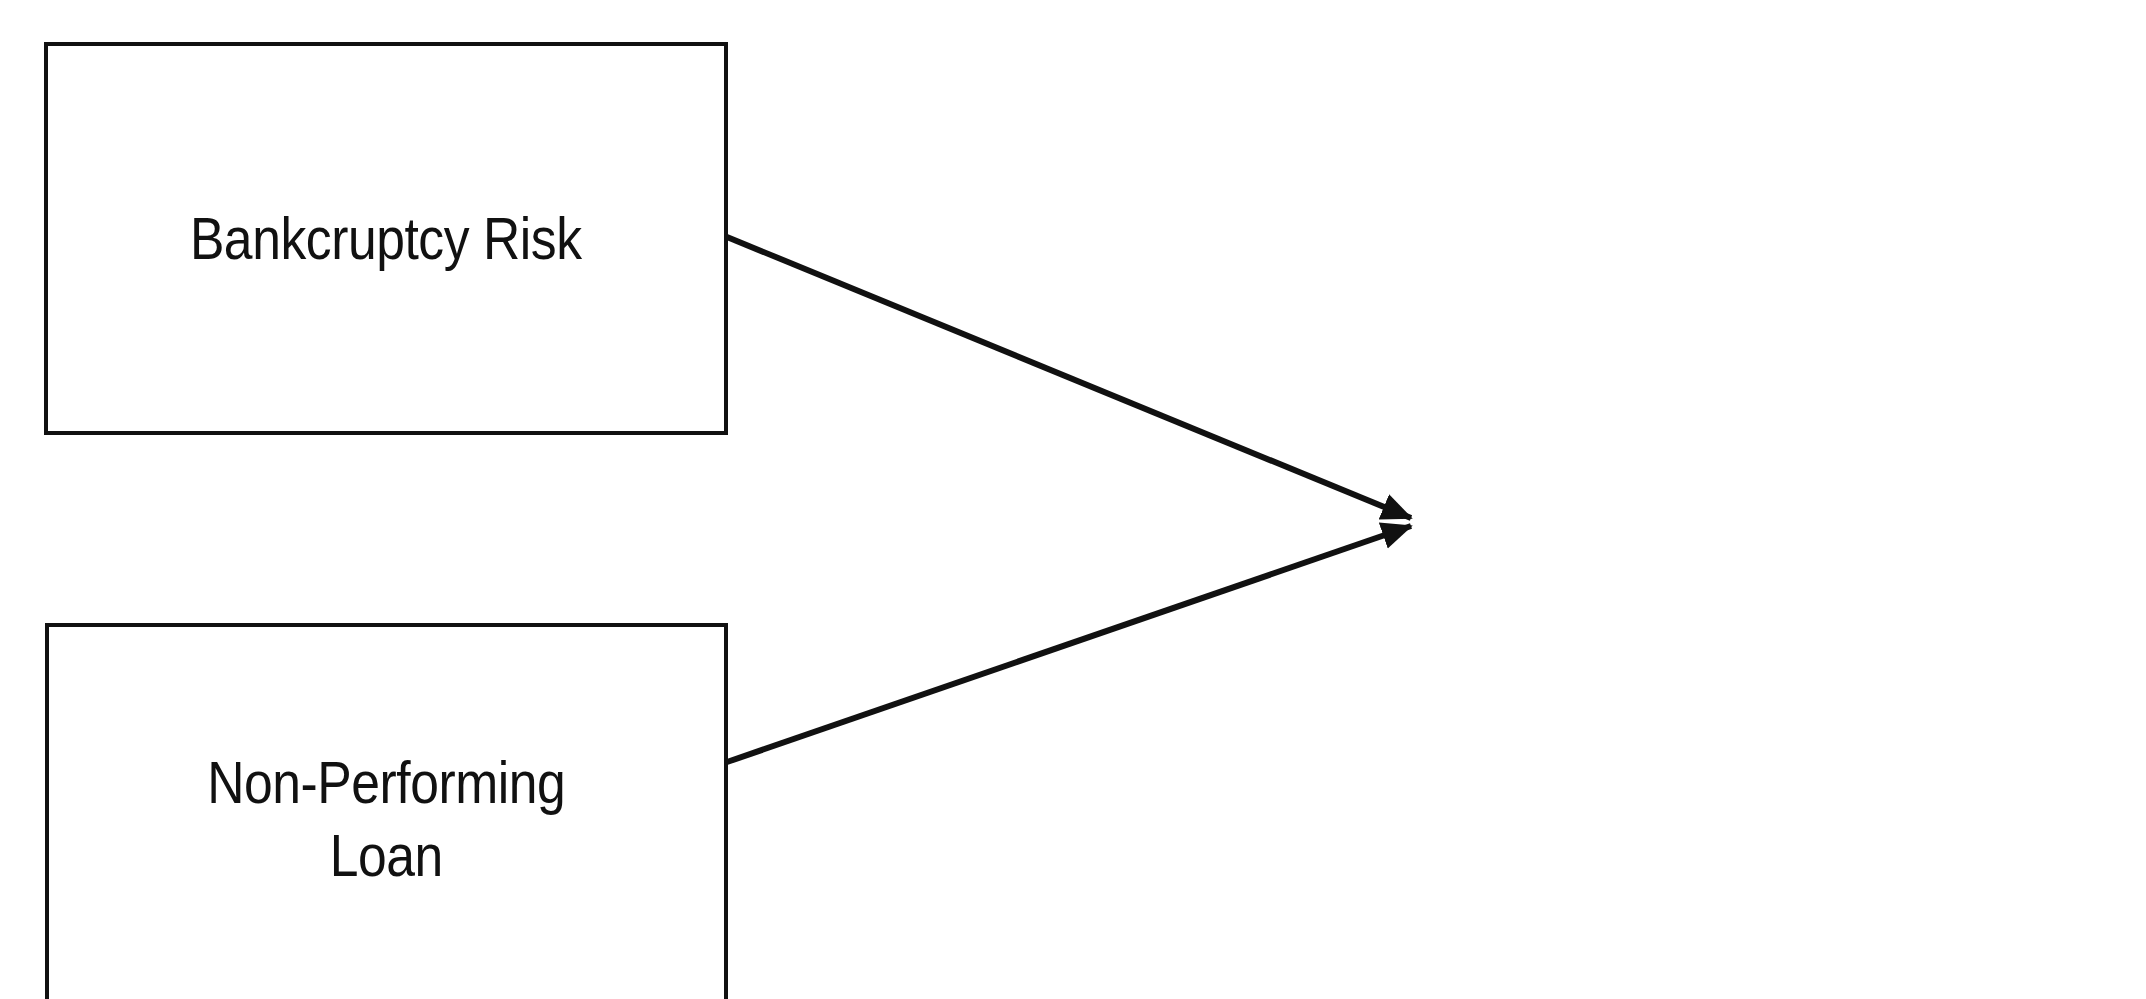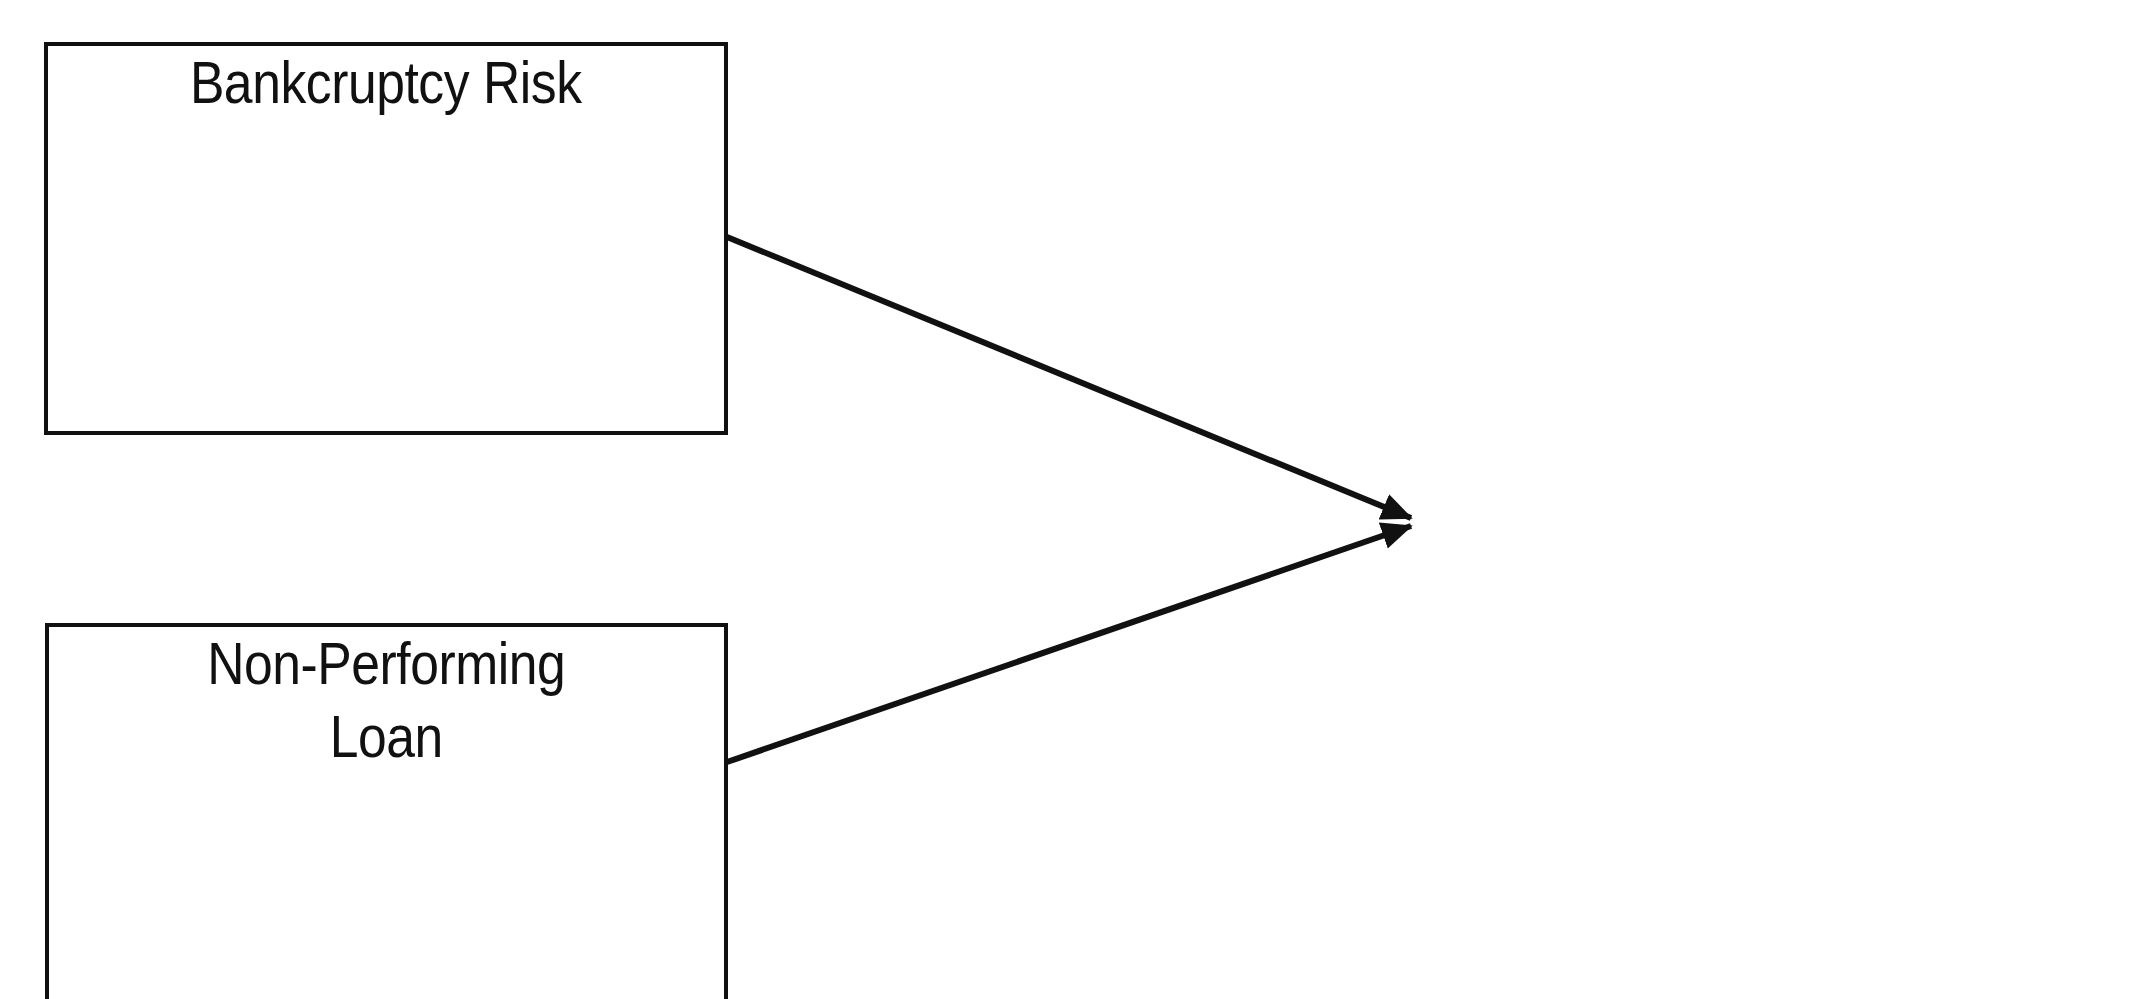--- a/index.html
+++ b/index.html
@@ -16,20 +16,21 @@
     overflow: hidden;
     font-family: "Liberation Sans", "DejaVu Sans", sans-serif;
   }
   
   .node {
     position: absolute;
     box-sizing: border-box;
     background: #ffffff;
     border: 4px solid #111111;
     display: flex;
+    align-items: center;
     justify-content: center;
     text-align: center;
     z-index: 3;
   }
   .node-label {
     color: #111111;
     font-size: 60px;
     line-height: 1.22;
     letter-spacing: -0.5px;
     font-weight: 400;

